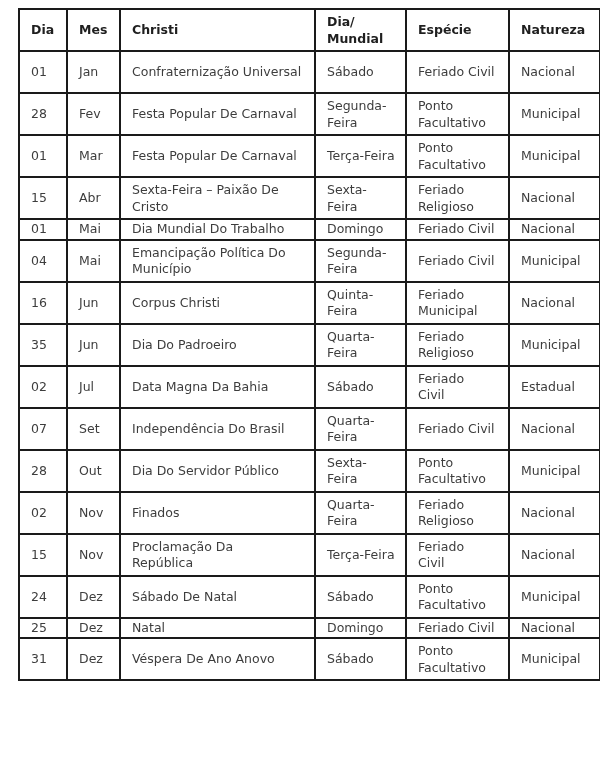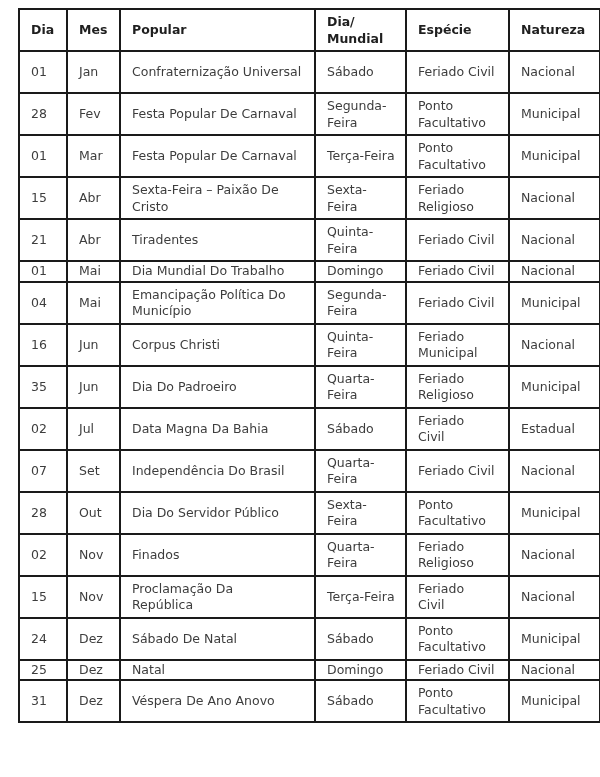--- a/index.html
+++ b/index.html
@@ -61,21 +61,21 @@
       <col class="c-mes">
       <col class="c-evento">
       <col class="c-semana">
       <col class="c-especie">
       <col class="c-natureza">
   </colgroup>
   <thead>
     <tr>
       <th>Dia</th>
       <th>Mes</th>
-      <th>Popular</th>
+      <th>Christi</th>
       <th>Dia/ Mundial</th>
       <th>Espécie</th>
       <th>Natureza</th>
     </tr>
   </thead>
   <tbody>
     <tr class="r2">
       <td>01</td>
       <td>Jan</td>
       <td>Confraternização Universal</td>
@@ -100,28 +100,20 @@
       <td>Municipal</td>
     </tr>
     <tr class="r2">
       <td>15</td>
       <td>Abr</td>
       <td>Sexta-Feira – Paixão De Cristo</td>
       <td>Sexta-Feira</td>
       <td>Feriado Religioso</td>
       <td>Nacional</td>
     </tr>
-    <tr class="r2">
-      <td>21</td>
-      <td>Abr</td>
-      <td>Tiradentes</td>
-      <td>Quinta-Feira</td>
-      <td>Feriado Civil</td>
-      <td>Nacional</td>
-    </tr>
     <tr class="r1">
       <td>01</td>
       <td>Mai</td>
       <td>Dia Mundial Do Trabalho</td>
       <td>Domingo</td>
       <td>Feriado Civil</td>
       <td>Nacional</td>
     </tr>
     <tr class="r2">
       <td>04</td>

